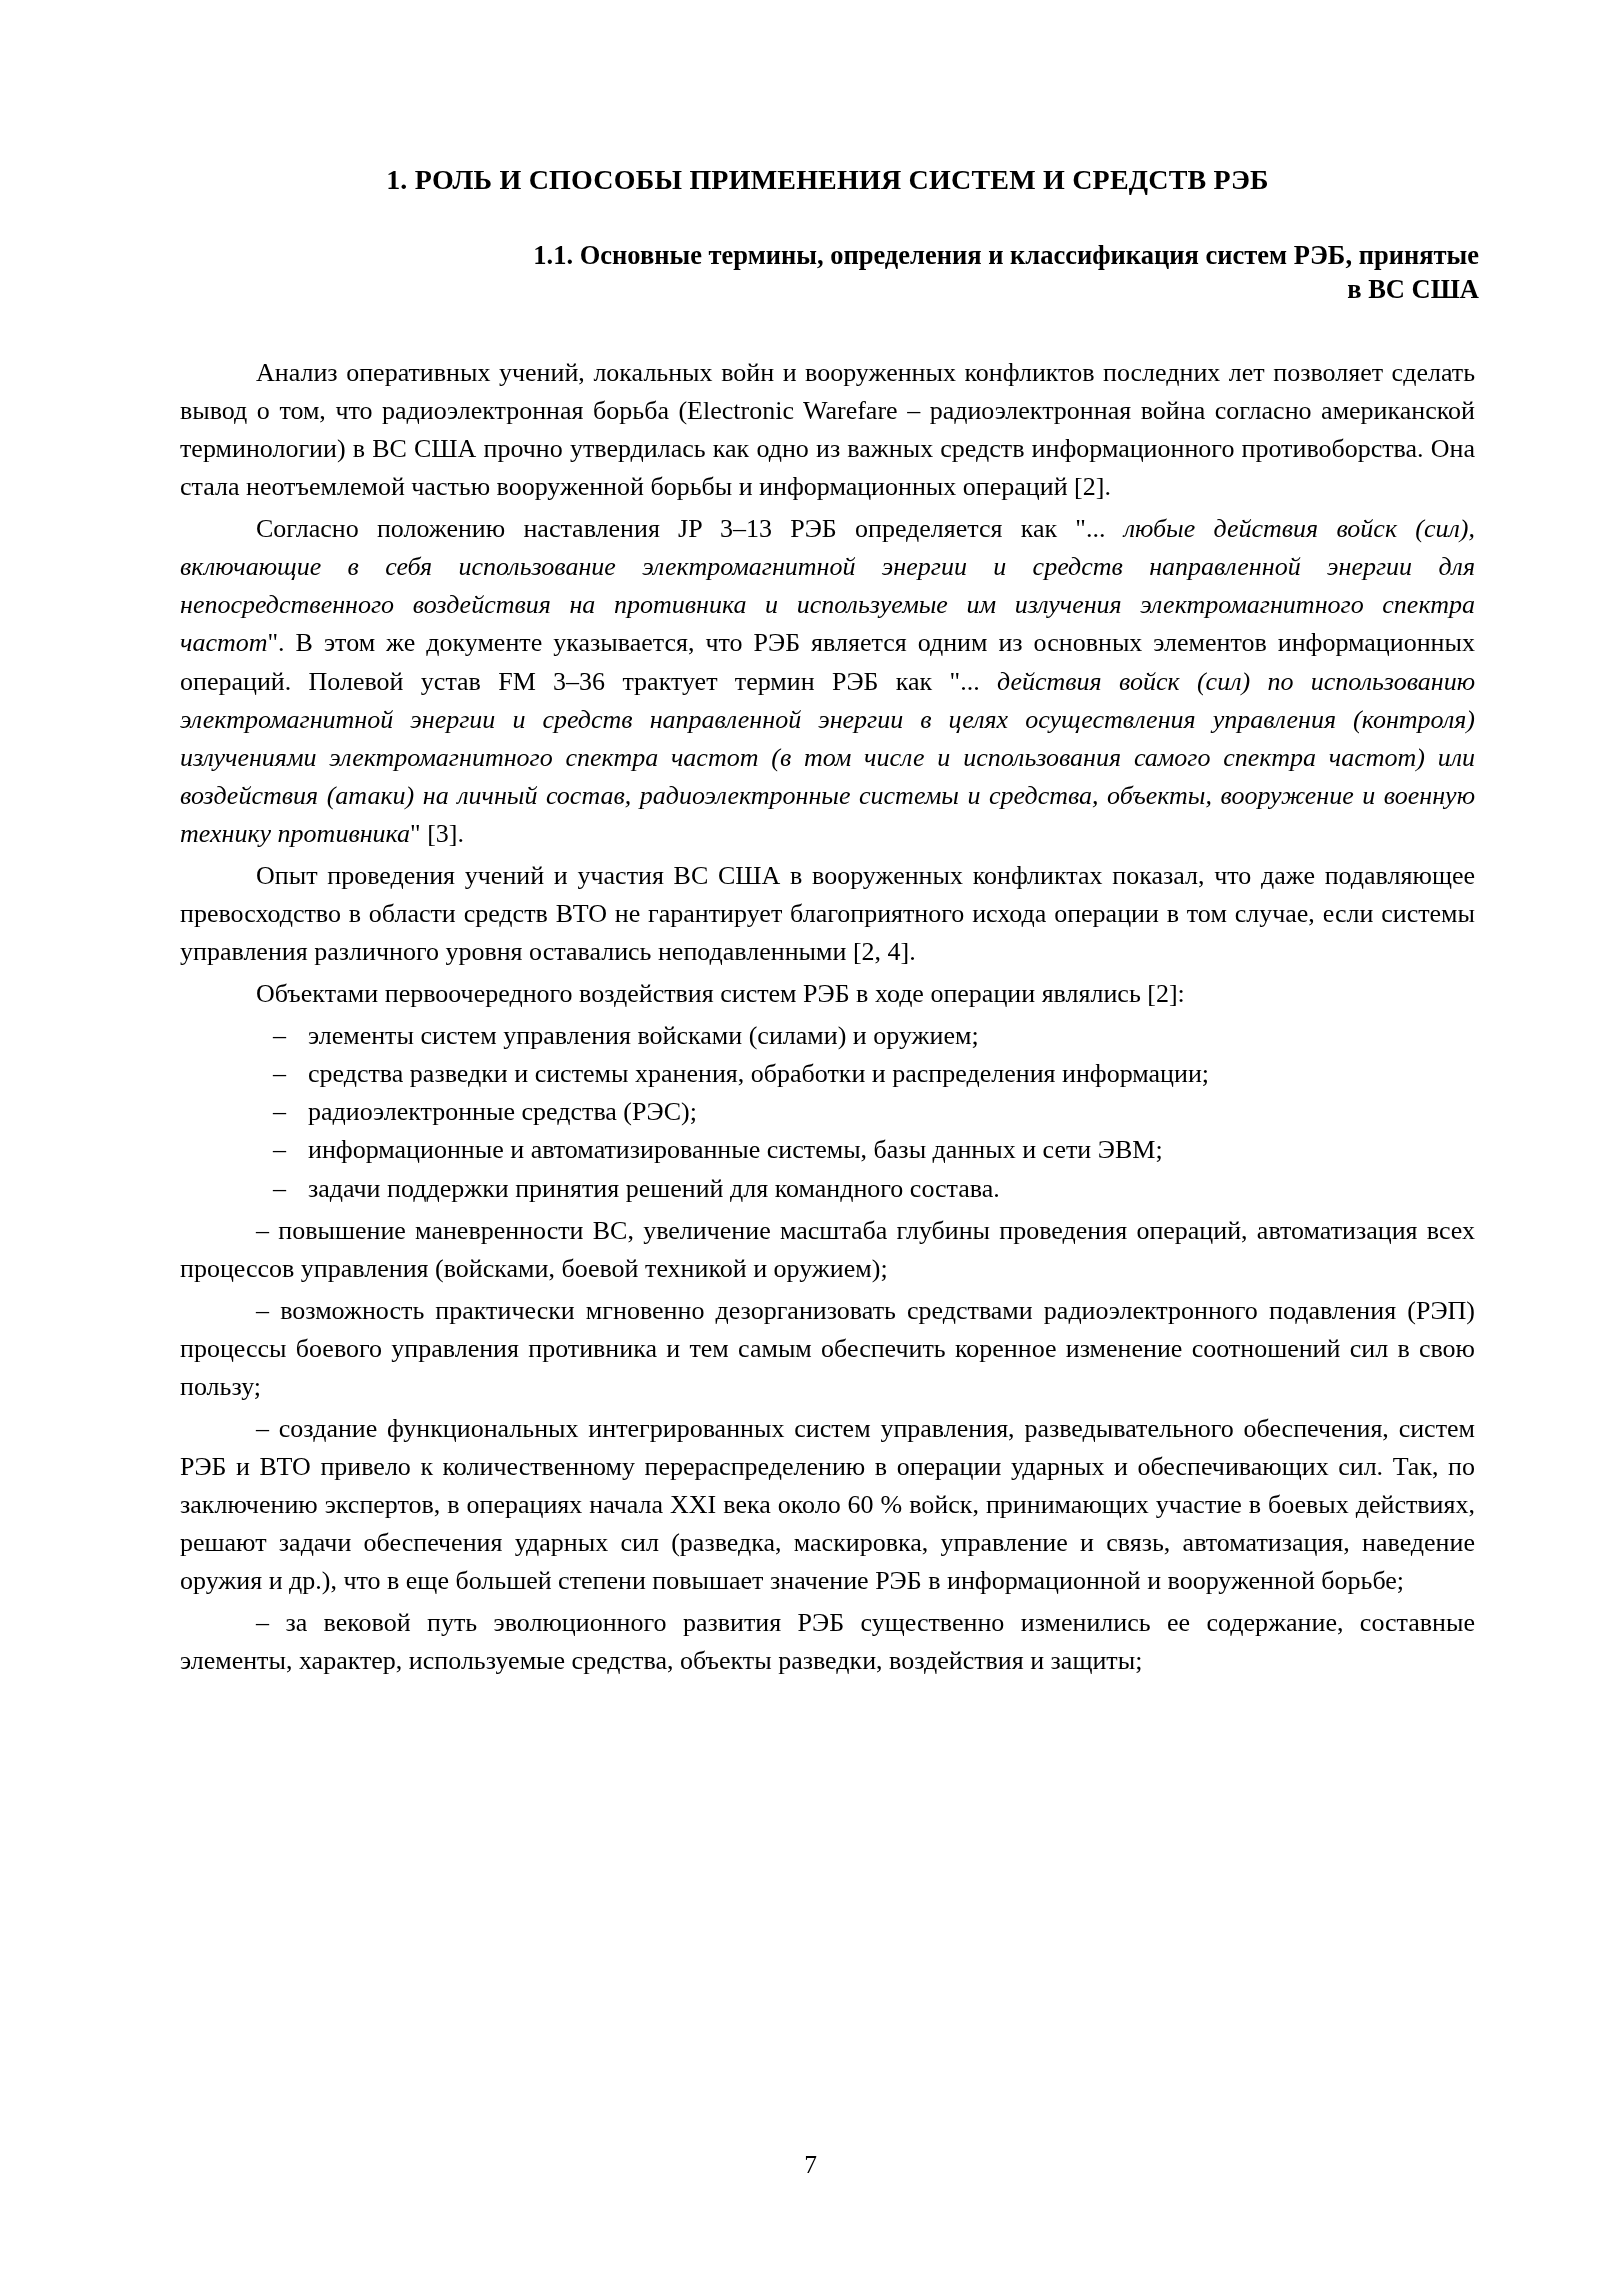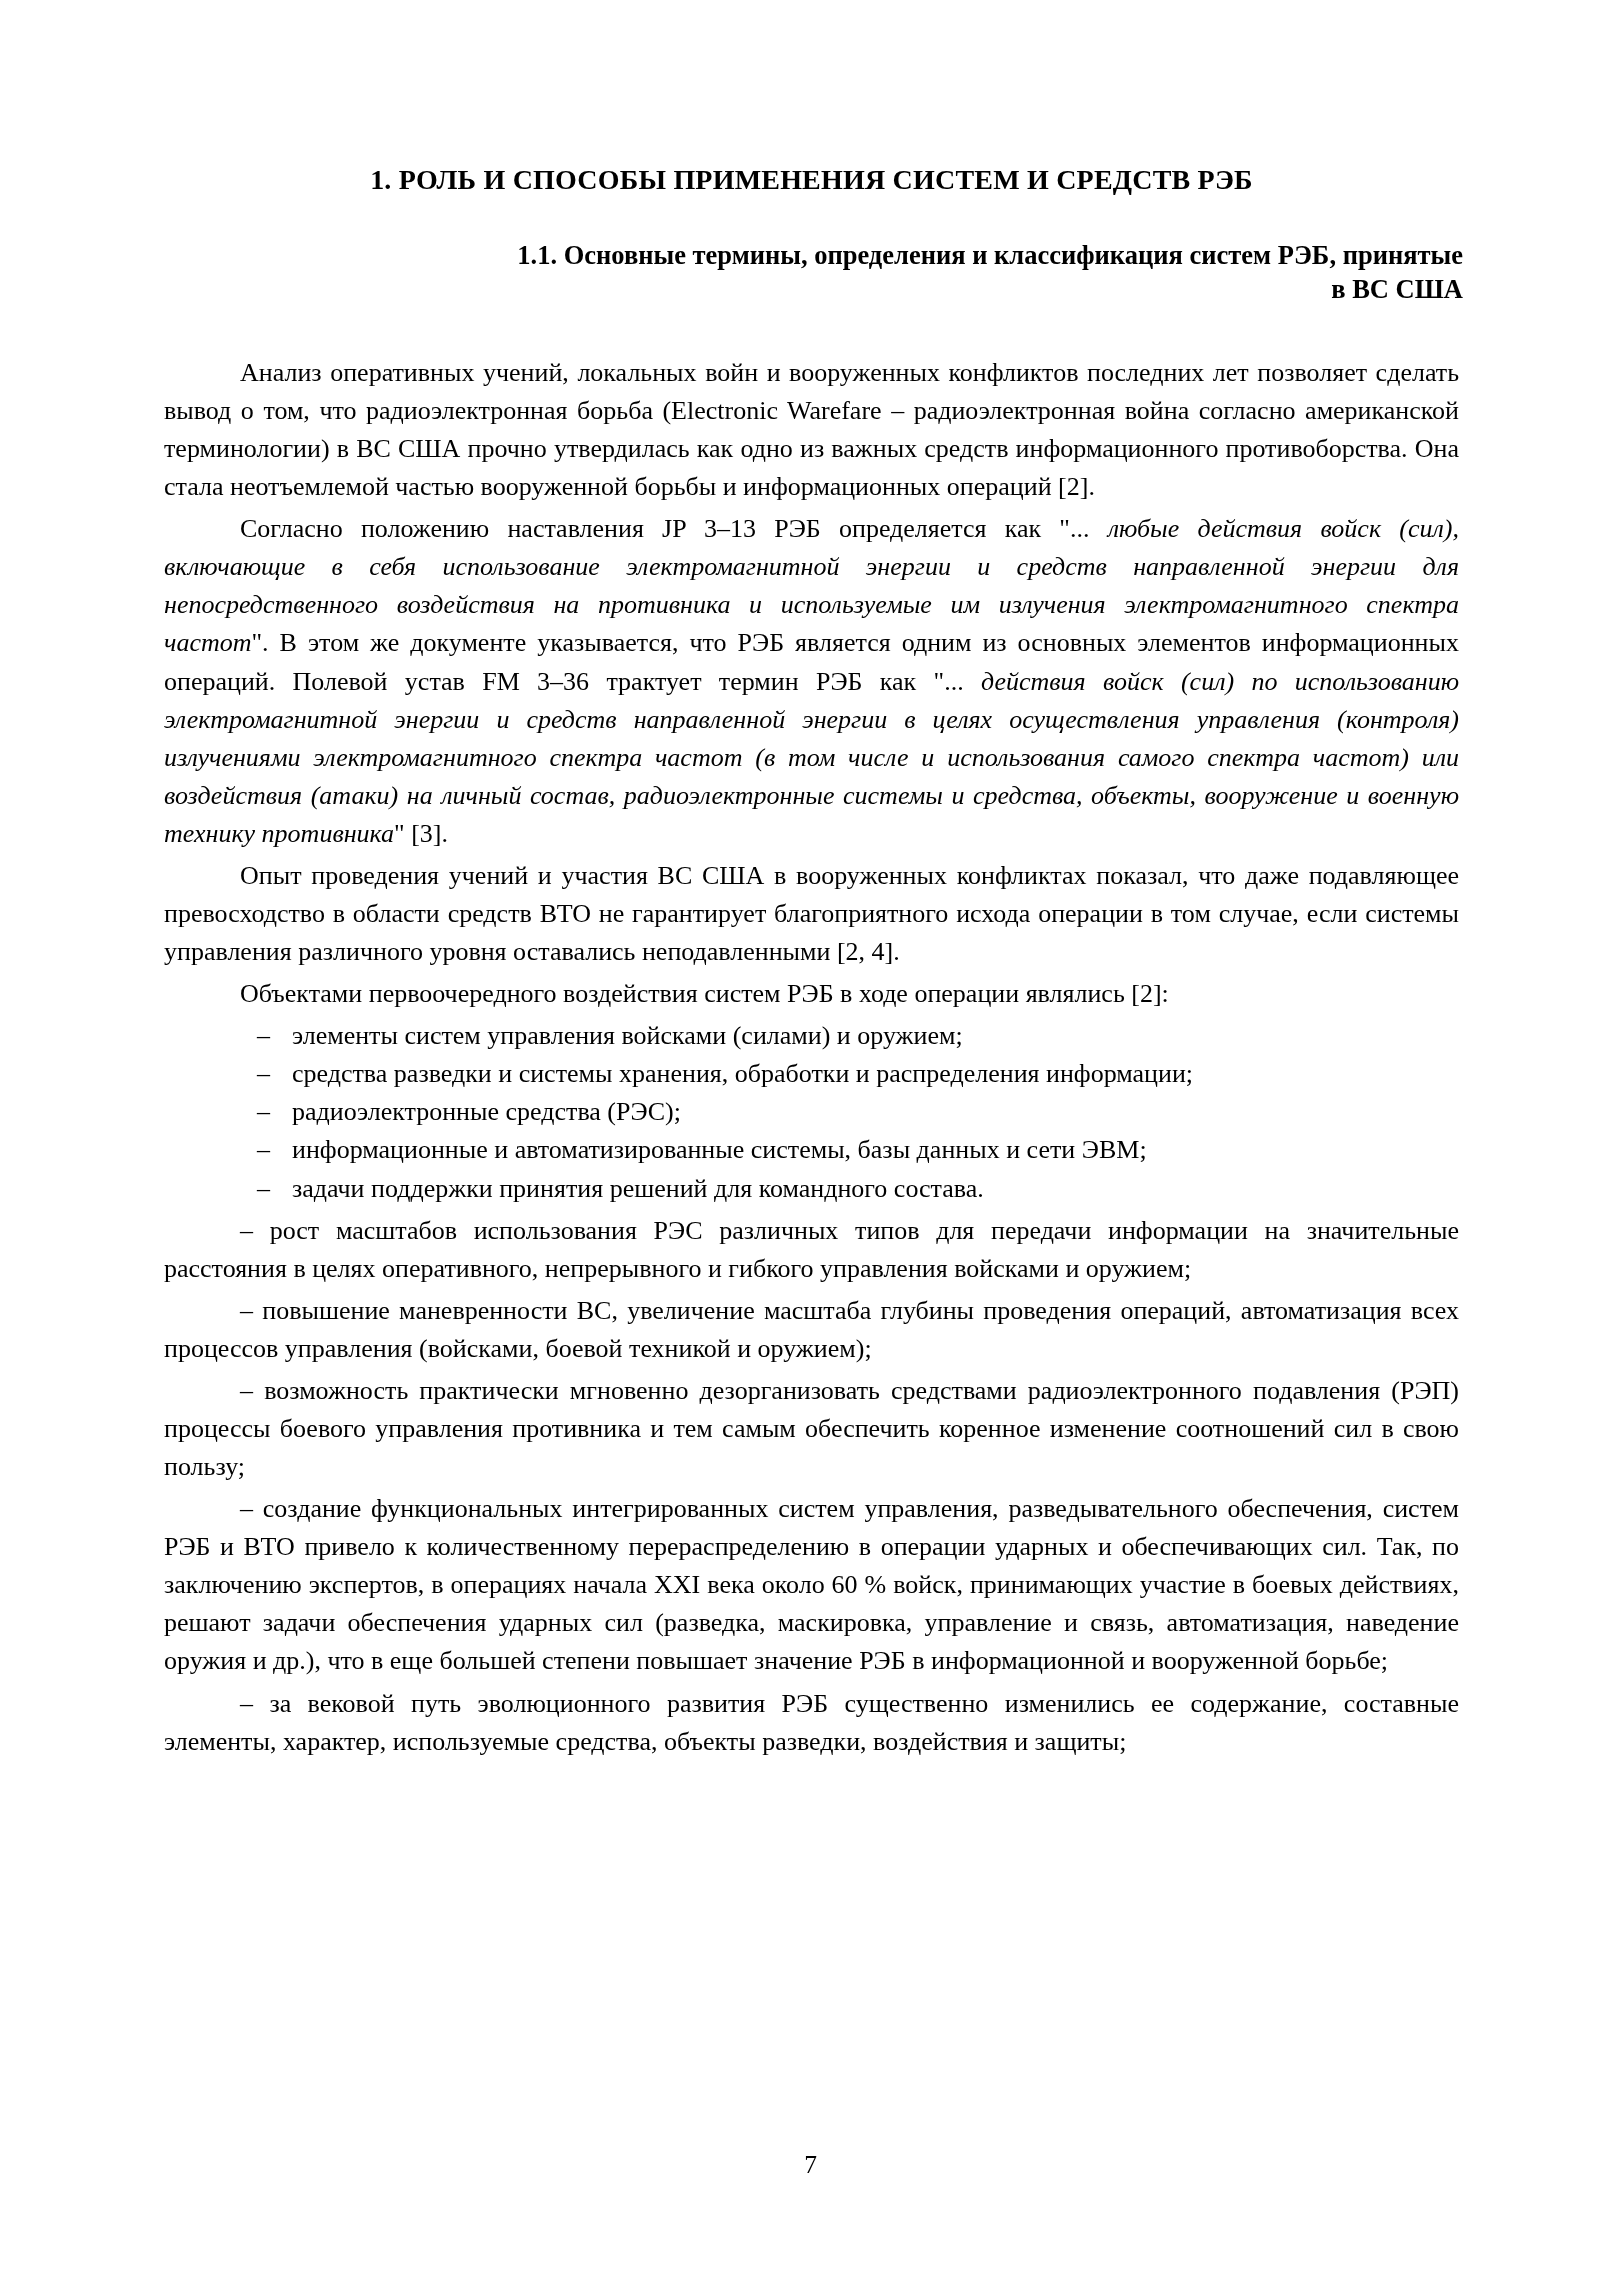--- a/index.html
+++ b/index.html
@@ -15,21 +15,21 @@
     position: relative;
     width: 1621px;
     height: 2293px;
     margin: 0 auto;
     background: #ffffff;
     overflow: hidden;
     box-sizing: border-box;
   }
   .content {
     position: absolute;
-    left: 160px;
+    left: 176px;
     top: 162px;
     width: 1303px;
   }
 
   
   .doc-title {
     font-size: 28px;
     font-weight: bold;
     text-align: center;
     line-height: 1.25;
@@ -112,21 +112,20 @@
 
     <ul class="dash-list">
       <li><span class="dash">–</span><span>элементы систем управления войсками (силами) и оружием;</span></li>
       <li><span class="dash">–</span><span>средства разведки и системы хранения, обработки и распределения информации;</span></li>
       <li><span class="dash">–</span><span>радиоэлектронные средства (РЭС);</span></li>
       <li><span class="dash">–</span><span>информационные и автоматизированные системы, базы данных и сети ЭВМ;</span></li>
       <li><span class="dash">–</span><span>задачи поддержки принятия решений для командного состава.</span></li>
     </ul>
 
 
-    <p class="para"><span>–</span> <span>рост масштабов использования РЭС различных типов для передачи информации на значительные расстояния в целях оперативного, непрерывного и гибкого управления войсками и оружием;</span></p>
     <p class="para"><span>–</span> <span>повышение маневренности ВС, увеличение масштаба глубины проведения операций, автоматизация всех процессов управления (войсками, боевой техникой и оружием);</span></p>
     <p class="para"><span>–</span> <span>возможность практически мгновенно дезорганизовать средствами радиоэлектронного подавления (РЭП) процессы боевого управления противника и тем самым обеспечить коренное изменение соотношений сил в свою пользу;</span></p>
     <p class="para"><span>–</span> <span>создание функциональных интегрированных систем управления, разведывательного обеспечения, систем РЭБ и ВТО привело к количественному перераспределению в операции ударных и обеспечивающих сил. Так, по заключению экспертов, в операциях начала XXI века около 60 % войск, принимающих участие в боевых действиях, решают задачи обеспечения ударных сил (разведка, маскировка, управление и связь, автоматизация, наведение оружия и др.), что в еще большей степени повышает значение РЭБ в информационной и вооруженной борьбе;</span></p>
     <p class="para"><span>–</span> <span>за вековой путь эволюционного развития РЭБ существенно изменились ее содержание, составные элементы, характер, используемые средства, объекты разведки, воздействия и защиты;</span></p>
 
   </div>
 
   <div class="page-number">7</div>
 </div>
 

